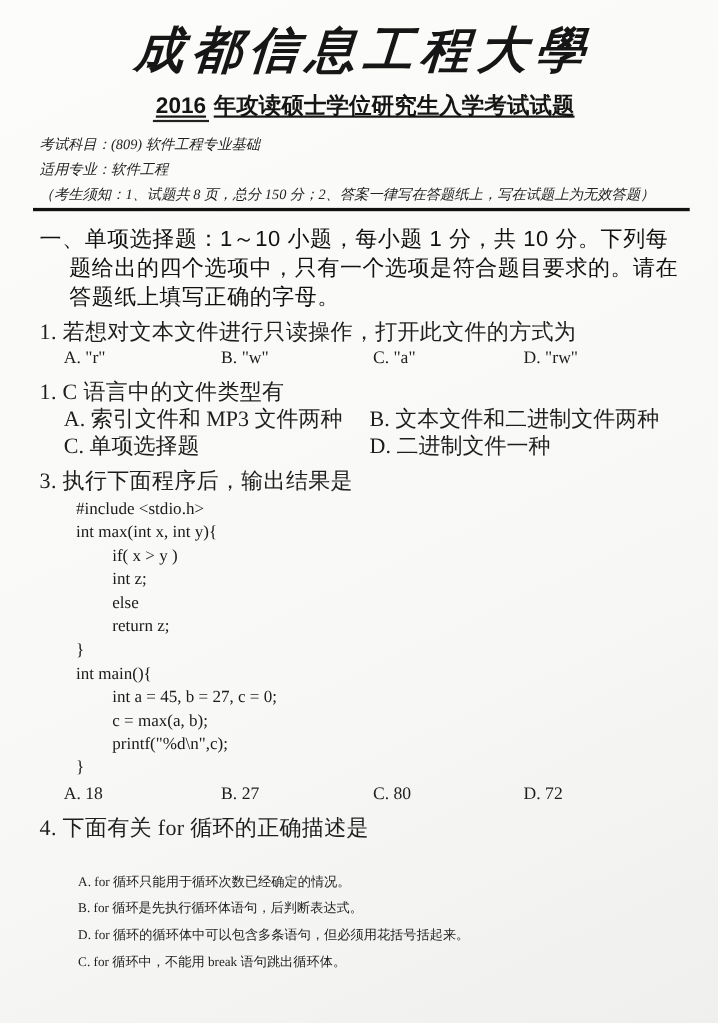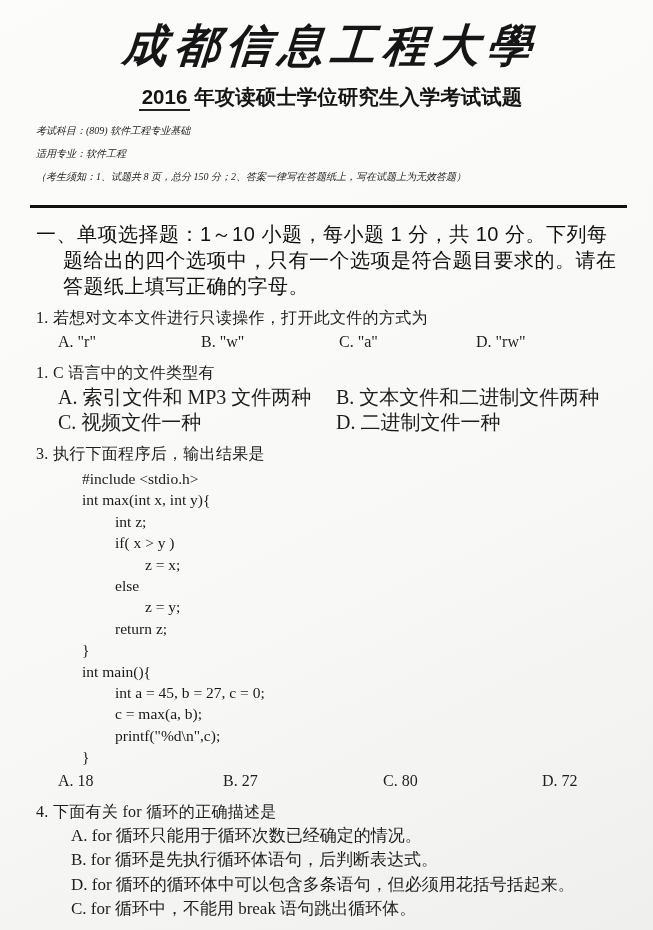--- a/index.html
+++ b/index.html
@@ -29,52 +29,53 @@
     transform:skewX(-4deg);
   }
   .subtitle{
     margin-top:7px;
     text-align:center;
     font-family:"Liberation Sans","DejaVu Sans",sans-serif;
     font-weight:bold;
     font-size:20.5px;
     line-height:28px;
     color:#151515;
+    text-decoration:underline;
   }
   .subtitle .year{
     border-bottom:2px solid #222;
     padding:0 3px 1px 3px;
     margin-right:4px;
   }
   .info-block{
     margin-top:8px;
     margin-left:-6px;
     margin-right:-2px;
     font-style:italic;
-    font-size:10px;
+    font-size:13px;
     line-height:23px;
     color:#222;
     border-bottom:3.5px solid #111;
-    padding-bottom:17px;
+    padding-bottom:1px;
     padding-left:6px;
   }
   .section-heading{
     margin-top:13px;
     font-family:"Liberation Sans","DejaVu Sans",sans-serif;
     font-weight:normal;
     font-size:20px;
     line-height:26px;
     color:#111;
     padding-left:27px;
     text-indent:-27px;
     letter-spacing:0.5px;
   }
   .question{margin-top:7px;}
   .stem{
-    font-size:16px;
+    font-size:20px;
     line-height:24px;
     letter-spacing:0.3px;
   }
   .opts-row{
     display:flex;
     margin-left:22px;
     font-size:16px;
     line-height:24px;
   }
   .opts-row .opt{display:inline-block;}
@@ -83,35 +84,36 @@
   .opts-row .c3{width:137px;}
   .opts-grid2{
     display:grid;
     grid-template-columns:278px auto;
     margin-left:22px;
     font-size:20px;
     line-height:25px;
   }
   .opts-list{
     margin-left:35px;
-    font-size:17px;
+    font-size:12px;
     line-height:24.5px;
+    margin-top:24px;
   }
   .code-block{
-    margin-left:46px;
+    margin-left:33px;
     margin-top:2px;
     font-size:15.5px;
     line-height:21.4px;
     color:#1a1a1a;
   }
   .code-line{white-space:pre;}
   .i0{padding-left:0;}
   .i1{padding-left:33px;}
   .i2{padding-left:63px;}
-  .q3opts{margin-top:1px;gap:22px;}
+  .q3opts{margin-top:1px;}
 </style>
 </head>
 <body>
 
 <div class="paper">
 
   <h1 class="uni-title">成都信息工程大學</h1>
 
   <div class="subtitle">
     <span class="year">2016</span><span>年攻读硕士学位研究生入学考试试题</span>
@@ -133,35 +135,33 @@
       <span class="opt c3">C. "a"</span>
       <span class="opt">D. "rw"</span>
     </div>
   </div>
 
   <div class="question">
     <div class="stem">1. C 语言中的文件类型有</div>
     <div class="opts-grid2">
       <span>A. 索引文件和 MP3 文件两种</span>
       <span>B. 文本文件和二进制文件两种</span>
-      <span>C. 视频文件一种</span>
+      <span>C. 单项选择题</span>
       <span>D. 二进制文件一种</span>
     </div>
   </div>
 
   <div class="question">
     <div class="stem">3. 执行下面程序后，输出结果是</div>
     <div class="code-block">
       <div class="code-line i0">#include &lt;stdio.h&gt;</div>
       <div class="code-line i0">int max(int x, int y){</div>
+      <div class="code-line i1">if( x &gt; y )</div>
       <div class="code-line i1">int z;</div>
-      <div class="code-line i1">if( x &gt; y )</div>
-      <div class="code-line i2">z = x;</div>
       <div class="code-line i1">else</div>
-      <div class="code-line i2">z = y;</div>
       <div class="code-line i1">return z;</div>
       <div class="code-line i0">}</div>
       <div class="code-line i0">int main(){</div>
       <div class="code-line i1">int a = 45, b = 27, c = 0;</div>
       <div class="code-line i1">c = max(a, b);</div>
       <div class="code-line i1">printf("%d\n",c);</div>
       <div class="code-line i0">}</div>
     </div>
     <div class="opts-row q3opts">
       <span class="opt c1">A. 18</span>

